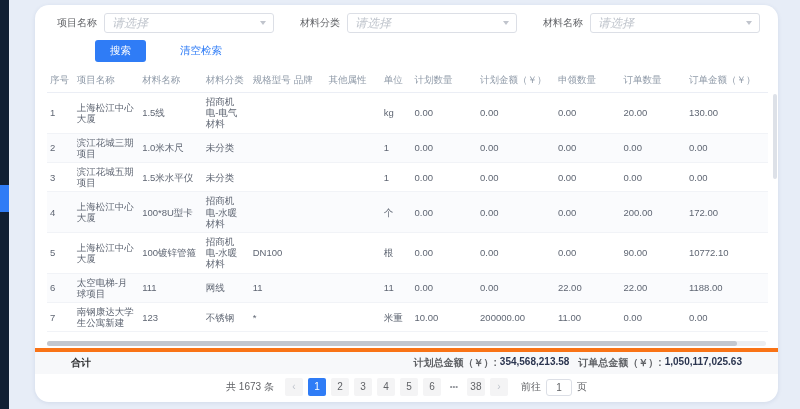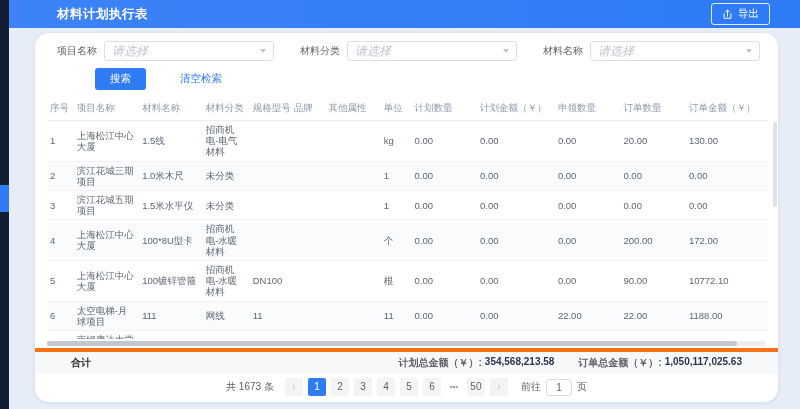--- a/index.html
+++ b/index.html
@@ -53,21 +53,21 @@
   tbody tr:nth-child(even){background:#fafbfd;}
   .vscroll{position:absolute;right:1px;top:26px;width:4px;height:85px;background:#dde1e8;border-radius:2px;}
 
   .hscroll{flex:none;margin:2px 12px 2px 12px;height:5px;border-radius:3px;background:#eceef2;position:relative;}
   .hscroll-thumb{position:absolute;left:0;top:0;height:5px;width:96%;background:#c3c7cf;border-radius:3px;}
 
   
   .summary{flex:none;display:flex;align-items:center;background:#f7f8fa;
     border-top:4px solid #f97316;padding:4px 36px;font-size:10px;}
   .summary-label{color:#303133;font-weight:600;}
-  .summary-items{margin-left:auto;display:flex;gap:24px;}
+  .summary-items{margin-left:auto;display:flex;gap:9px;}
   .summary-item{display:flex;gap:3px;white-space:nowrap;}
   .sum-label{color:#606266;font-weight:600;}
   .sum-value{color:#2b3550;font-weight:700;}
 
   
   .pagination{flex:none;display:flex;align-items:center;justify-content:center;gap:5px;
     padding:4px 0 6px;font-size:10px;color:#606266;}
   .page-total{margin-right:6px;}
   .pager{display:flex;gap:5px;align-items:center;}
   .pg-btn{min-width:18px;height:18px;line-height:18px;text-align:center;border-radius:2px;
@@ -82,32 +82,20 @@
 </style>
 </head>
 <body>
 
 <div class="page">
   <div class="side-strip">
     <div class="side-toggle"></div>
   </div>
 
   <div class="main">
-    <div class="topbar">
-      <span class="app-title">材料计划执行表</span>
-      <span class="topbar-spacer"></span>
-      <button class="export-btn">
-        <svg width="11" height="11" viewBox="0 0 16 16" fill="none" stroke="#ffffff" stroke-width="1.4" stroke-linecap="round" stroke-linejoin="round">
-          <path d="M3 7v6.5h10V7"></path>
-            <path d="M8 10.5V2"></path>
-            <path d="M5.2 4.2 8 1.5l2.8 2.7"></path>
-        </svg>
-        <span>导出</span>
-      </button>
-    </div>
 
     <div class="content">
       <div class="card">
 
         <div class="filters" id="filter-fields">
             <div class="filter-field">
               <span class="filter-label">项目名称</span>
               <div class="select-box">
                 <span class="select-placeholder">请选择</span>
                 <span class="select-arrow"></span>
@@ -301,21 +289,21 @@
           <span class="page-total">共 1673 条</span>
           <span class="pager" id="pager">
               <button class="pg-btn nav">‹</button>
               <button class="pg-btn active">1</button>
               <button class="pg-btn">2</button>
               <button class="pg-btn">3</button>
               <button class="pg-btn">4</button>
               <button class="pg-btn">5</button>
               <button class="pg-btn">6</button>
               <span class="pg-ellipsis">•••</span>
-              <button class="pg-btn">50</button>
+              <button class="pg-btn">38</button>
               <button class="pg-btn nav">›</button>
             </span>
           <span class="goto">
             <span>前往</span>
             <input class="goto-input" value="1" style="">
             <span>页</span>
           </span>
         </div>
 
       </div>

